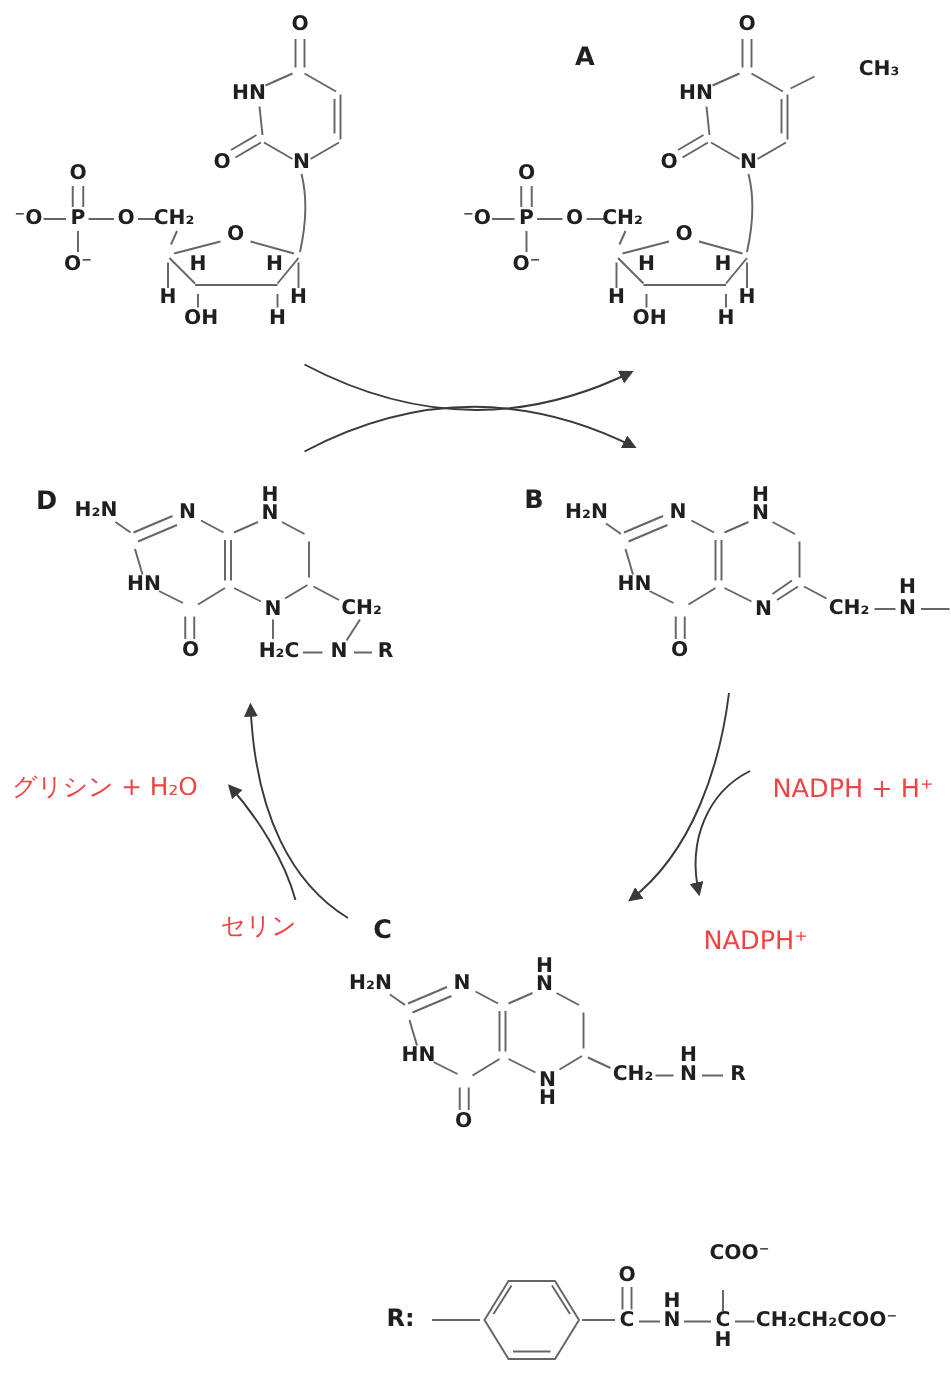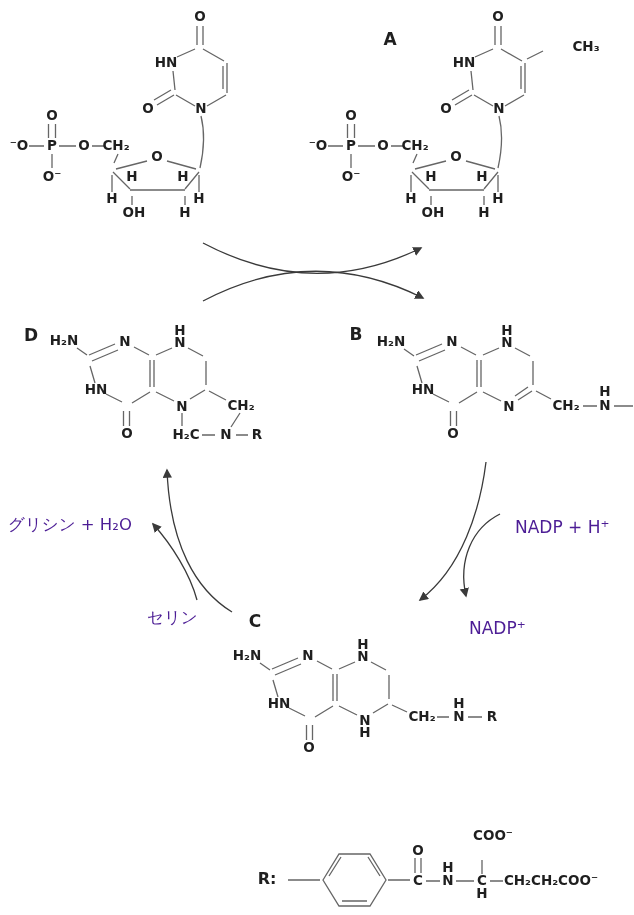--- a/index.html
+++ b/index.html
@@ -14,21 +14,21 @@
     position:absolute;transform:translate(-50%,-50%);
     font-size:13.5px;font-weight:700;line-height:1;white-space:nowrap;
     color:#1f1f1f;letter-spacing:0;
   }
   .sec-label{
     position:absolute;transform:translate(-50%,-50%);
     font-size:17px;font-weight:700;line-height:1;color:#1f1f1f;
   }
   .free-text{
     position:absolute;transform:translateY(-50%);
-    font-size:17px;font-weight:400;line-height:1;white-space:nowrap;color:#4c1d95;
+    font-size:17px;font-weight:400;line-height:1;white-space:nowrap;color:#ef4444;
   }
   .jp{font-size:16.5px;}
   .r-prefix{
     position:absolute;transform:translate(-50%,-50%);
     font-size:16px;font-weight:700;line-height:1;color:#1f1f1f;
   }
 </style>
 </head>
 <body>
 
@@ -191,19 +191,19 @@
       <span class="atom" style="left: 482px; top: 894px;">H</span>
       <span class="atom" style="left: 493px; top: 836px;">COO⁻</span>
       <span class="atom" style="left: 551px; top: 881px;">CH₂CH₂COO⁻</span>
     </div>
 
   <span class="sec-label" style="left:390px;top:39px">A</span>
   <span class="sec-label" style="left:356px;top:334px">B</span>
   <span class="sec-label" style="left:255px;top:621px">C</span>
   <span class="sec-label" style="left:31px;top:335px">D</span>
 
-  <span class="free-text" style="left:515px;top:527px">NADP + H⁺</span>
-  <span class="free-text" style="left:469px;top:628px">NADP⁺</span>
+  <span class="free-text" style="left:515px;top:527px">NADPH + H⁺</span>
+  <span class="free-text" style="left:469px;top:628px">NADPH⁺</span>
   <span class="free-text jp" style="left:8px;top:525px">グリシン + H₂O</span>
   <span class="free-text jp" style="left:147px;top:618px">セリン</span>
 
   <span class="r-prefix" style="left:267px;top:879px">R:</span>
 </div>
 
 </body></html>

